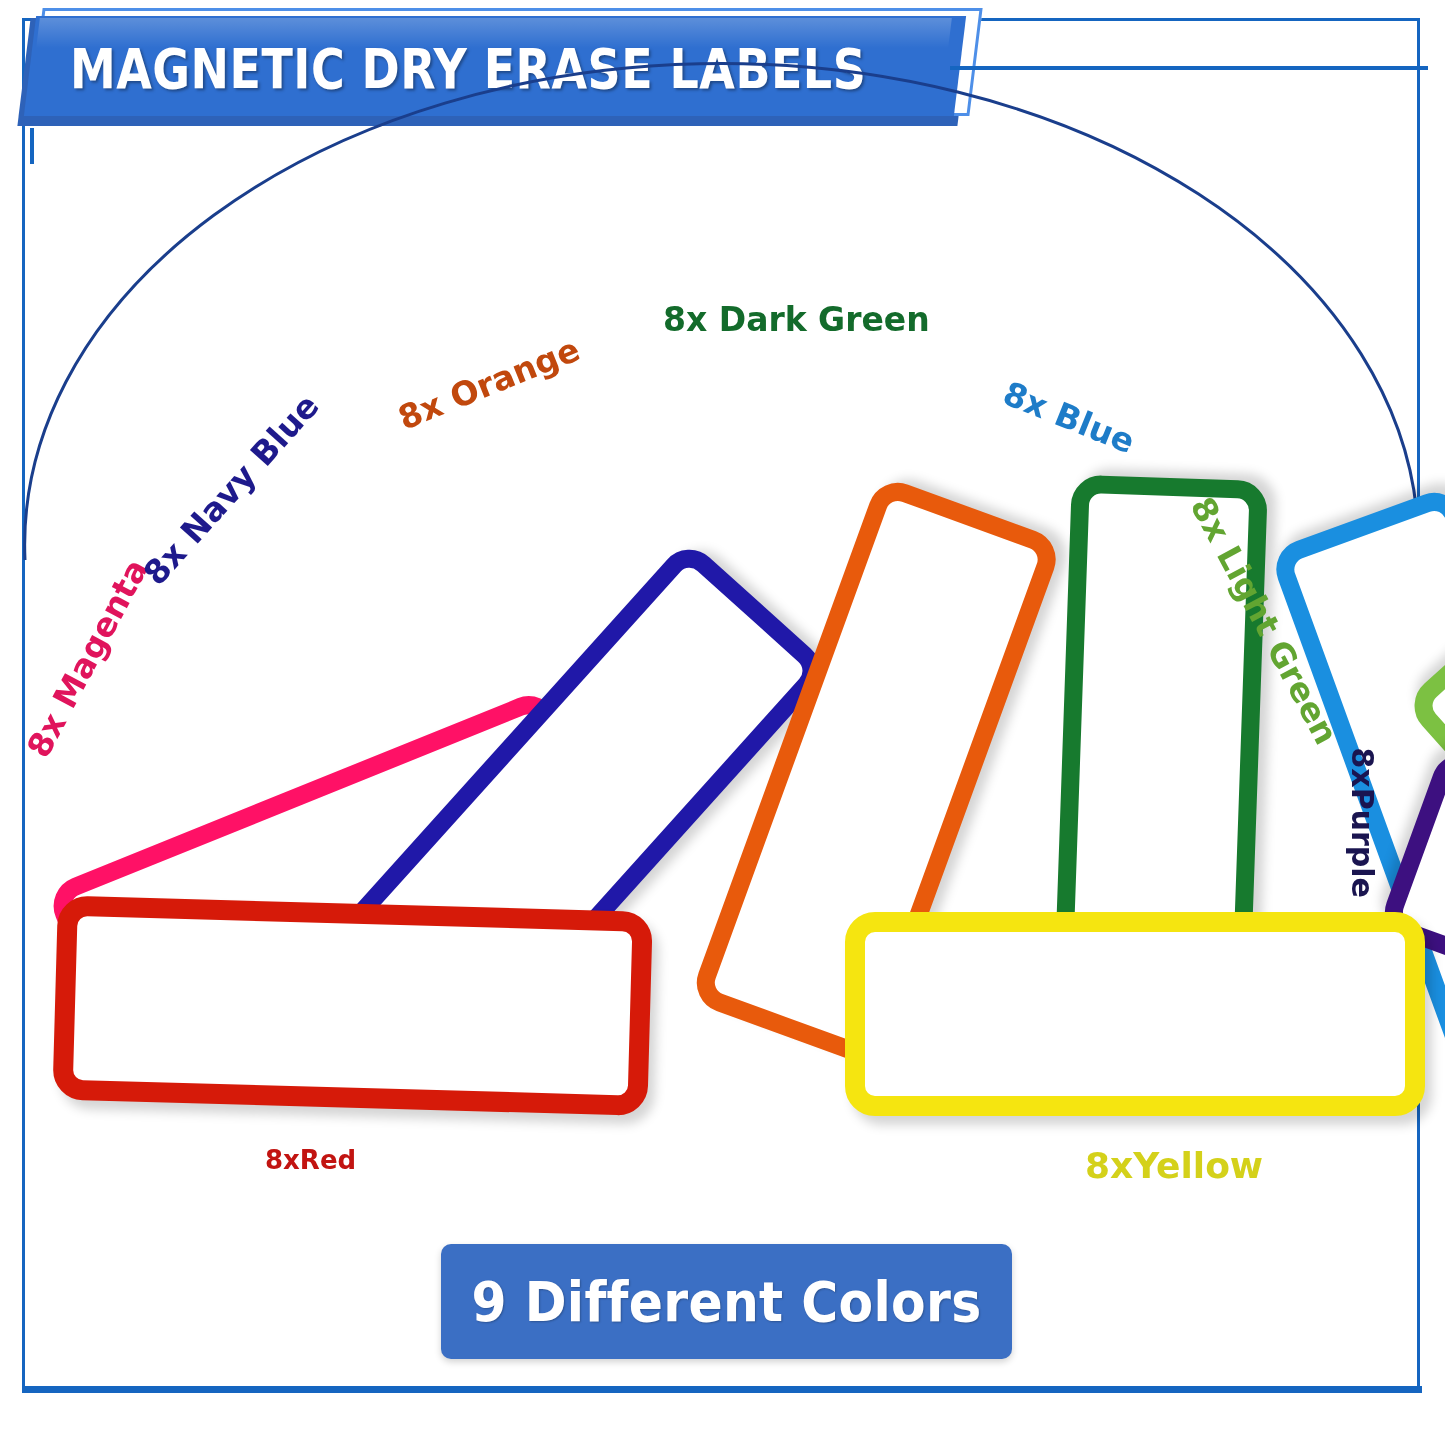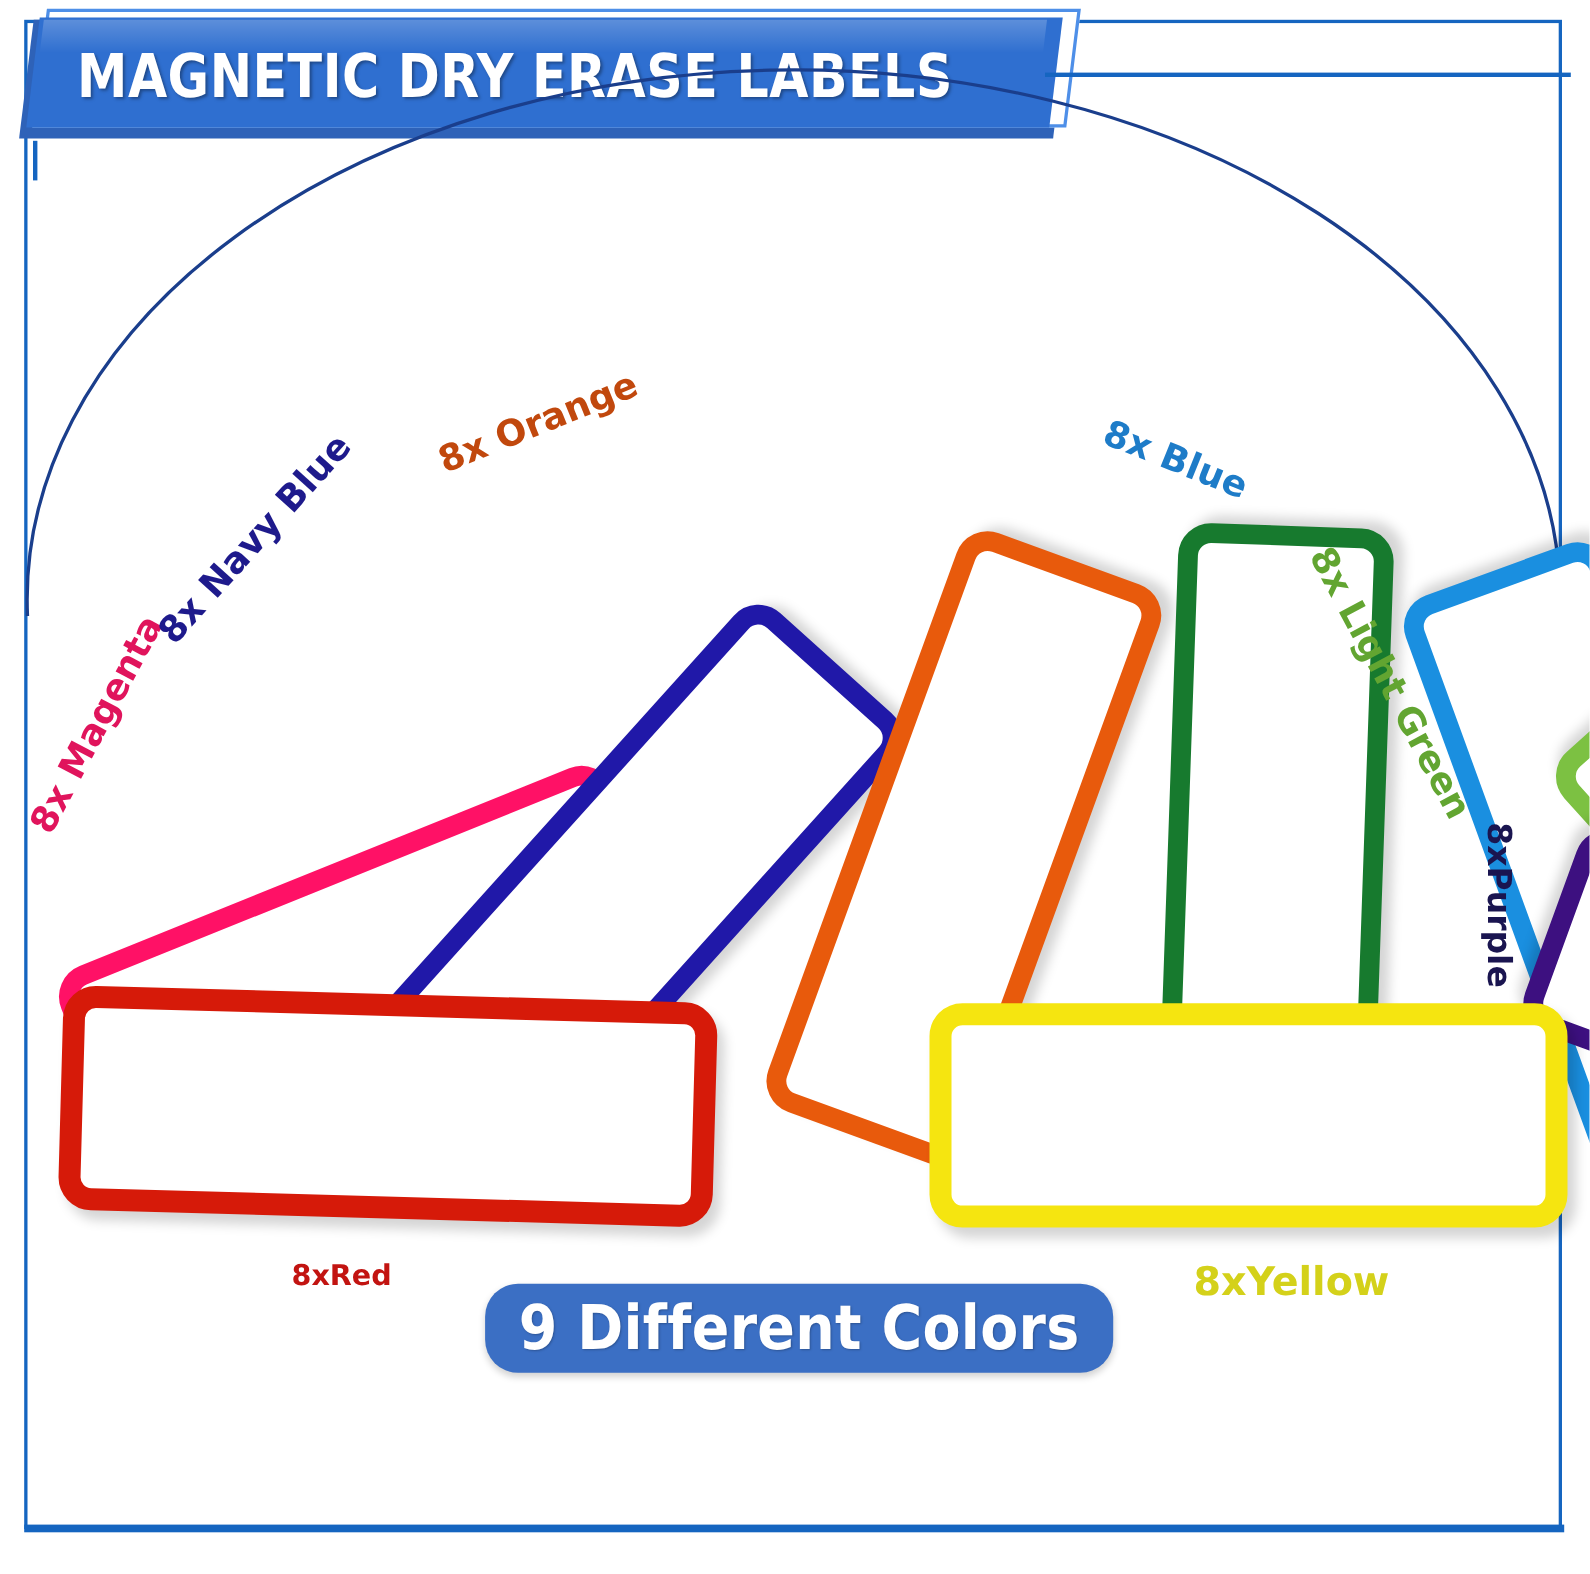--- a/index.html
+++ b/index.html
@@ -38,22 +38,22 @@
 
   
   #fan{position:absolute;left:0;top:0;width:1445px;height:1431px;}
   .label{position:absolute;box-sizing:border-box;background:#ffffff;
          border-style:solid;border-radius:30px;
          box-shadow:7px 9px 11px rgba(0,0,0,.17);}
   .cap{position:absolute;white-space:nowrap;font-weight:bold;
        font-family:"DejaVu Sans","Liberation Sans",sans-serif;}
 
   
-  #pill{position:absolute;left:441px;top:1167px;width:571px;height:81px;
-        background:#3B6FC4;border-radius:30px;display:flex;align-items:center;
+  #pill{position:absolute;left:441px;top:1244px;width:571px;height:115px;
+        background:#3B6FC4;border-radius:10px;display:flex;align-items:center;
         justify-content:center;box-shadow:0 3px 7px rgba(0,0,0,.18);}
   #pill-text{color:#ffffff;font-size:56px;font-weight:bold;letter-spacing:.3px;
         font-family:"DejaVu Sans Condensed","Liberation Sans Narrow","Liberation Sans",sans-serif;
         text-shadow:1px 1px 2px rgba(0,0,0,.25);}
 </style>
 </head>
 <body>
 
 <div id="frame" style="border-color: rgb(21, 101, 192);"></div>
 <div id="frame-bottom-accent" style="background: rgb(21, 101, 192);"></div>
@@ -73,20 +73,21 @@
 </svg>
 
 <div id="fan">
     <div class="label" style="left: 42px; top: 680px; width: 540px; height: 196px; border-width: 18px; border-color: rgb(255, 17, 102); transform: rotate(-22deg); transform-origin: 100% 50%; z-index: 1;"></div>
     <div class="cap" style="left: 36px; top: 735px; color: rgb(224, 20, 92); font-size: 33px; transform: rotate(-62deg); transform-origin: left center; z-index: 200;">8x Magenta</div>
     <div class="label" style="left: 200px; top: 505px; width: 560px; height: 196px; border-width: 18px; border-color: rgb(32, 24, 168); transform: rotate(-48deg); transform-origin: 100% 50%; z-index: 2;"></div>
     <div class="cap" style="left: 150px; top: 560px; color: rgb(30, 26, 140); font-size: 33px; transform: rotate(-48deg); transform-origin: left center; z-index: 201;">8x Navy Blue</div>
     <div class="label" style="left: 412px; top: 410px; width: 560px; height: 196px; border-width: 18px; border-color: rgb(232, 90, 12); transform: rotate(-70deg); transform-origin: 100% 50%; z-index: 3;"></div>
     <div class="cap" style="left: 400px; top: 400px; color: rgb(193, 72, 13); font-size: 33px; transform: rotate(-22deg); transform-origin: left center; z-index: 202;">8x Orange</div>
     <div class="label" style="left: 600px; top: 380px; width: 570px; height: 196px; border-width: 18px; border-color: rgb(23, 122, 46); transform: rotate(-88deg); transform-origin: 100% 50%; z-index: 4;"></div>
+    <div class="cap" style="left: 663px; top: 300px; color: rgb(19, 107, 43); font-size: 33px; transform: rotate(0deg); transform-origin: left center; z-index: 203;">8x Dark Green</div>
     <div class="label" style="left: 800px; top: 420px; width: 560px; height: 196px; border-width: 18px; border-color: rgb(26, 143, 224); transform: rotate(-110deg); transform-origin: 100% 50%; z-index: 5;"></div>
     <div class="cap" style="left: 1005px; top: 372px; color: rgb(30, 124, 200); font-size: 33px; transform: rotate(22deg); transform-origin: left center; z-index: 204;">8x Blue</div>
     <div class="label" style="left: 930px; top: 540px; width: 545px; height: 196px; border-width: 18px; border-color: rgb(124, 193, 66); transform: rotate(-132deg); transform-origin: 100% 50%; z-index: 6;"></div>
     <div class="cap" style="left: 1200px; top: 480px; color: rgb(98, 165, 49); font-size: 33px; transform: rotate(62deg); transform-origin: left center; z-index: 205;">8x Light Green</div>
     <div class="label" style="left: 862px; top: 740px; width: 548px; height: 196px; border-width: 18px; border-color: rgb(61, 16, 128); transform: rotate(-160deg); transform-origin: 100% 50%; z-index: 7;"></div>
     <div class="cap" style="left: 1362px; top: 730px; color: rgb(26, 21, 80); font-size: 30px; transform: rotate(90deg); transform-origin: left center; z-index: 206;">8xPurple</div>
     <div class="label" style="left: 55px; top: 912px; width: 595px; height: 204px; border-width: 20px; border-color: rgb(214, 26, 9); transform: rotate(1.6deg); transform-origin: 100% 50%; z-index: 8;"></div>
     <div class="cap" style="left: 265px; top: 1145px; color: rgb(194, 20, 17); font-size: 26px; transform: rotate(0deg); transform-origin: left center; z-index: 207;">8xRed</div>
     <div class="label" style="left: 845px; top: 912px; width: 580px; height: 204px; border-width: 20px; border-color: rgb(245, 229, 16); transform: rotate(0deg); transform-origin: 100% 50%; z-index: 9;"></div>
     <div class="cap" style="left: 1085px; top: 1145px; color: rgb(212, 209, 26); font-size: 36px; transform: rotate(0deg); transform-origin: left center; z-index: 208;">8xYellow</div>

